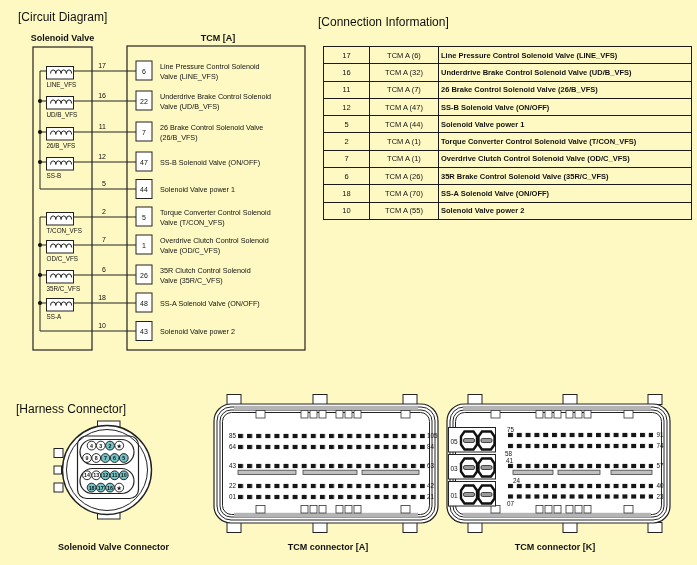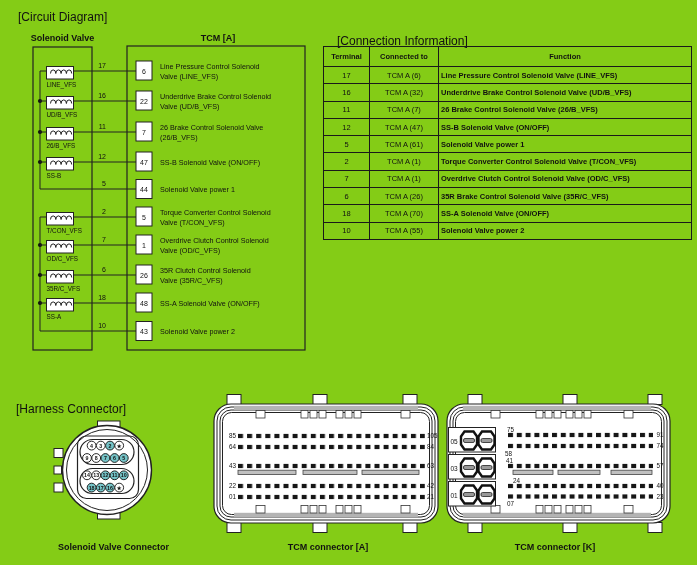--- a/index.html
+++ b/index.html
@@ -1,16 +1,16 @@
 <!DOCTYPE html>
 <html><head>
 <meta charset="utf-8">
 <style>
   html,body{margin:0;padding:0;background:#fff;}
-  #page{position:relative;width:697px;height:565px;background:#84cc16;overflow:hidden;
+  #page{position:relative;width:697px;height:565px;background:#fef9c3;overflow:hidden;
         font-family:"Liberation Sans",sans-serif;color:#111;}
   .sec-title{position:absolute;font-size:12px;color:#111;white-space:nowrap;}
   #main-svg{position:absolute;left:0;top:0;}
   
   text{font-family:"Liberation Sans",sans-serif;fill:#111;}
   .hdr{font-size:9px;font-weight:bold;text-anchor:middle;}
   .t-label{font-size:7px;text-anchor:end;}
   .pin-num{font-size:7px;text-anchor:middle;}
   .fn{font-size:7.2px;}
   .coil-label{font-size:6.3px;}
@@ -38,21 +38,21 @@
   td.c{text-align:center;}
   td.f{text-align:left;padding-left:5px;width:248px;font-weight:bold;}
   col.term{width:46px;} col.conn{width:69px;} col.func{width:252px;}
 </style>
 </head>
 <body>
 
 <div id="page">
 
   <div class="sec-title" style="left:18px;top:10px;">[Circuit Diagram]</div>
-  <div class="sec-title" style="left:337px;top:15px;margin-top:19px;">[Connection Information]</div>
+  <div class="sec-title" style="left:318px;top:15px;">[Connection Information]</div>
   <div class="sec-title" style="left:16px;top:402px;">[Harness Connector]</div>
 
   <svg id="main-svg" width="697" height="565" viewBox="0 0 697 565">
     <defs>
       <pattern id="pinsA" x="238" y="0" width="9.1" height="4.2" patternUnits="userSpaceOnUse">
         <rect width="5" height="4.2" fill="#161616"></rect>
       </pattern>
       <pattern id="pinsK" x="508" y="0" width="8.8" height="4.2" patternUnits="userSpaceOnUse">
         <rect width="5" height="4.2" fill="#161616"></rect>
       </pattern>
@@ -408,25 +408,20 @@
   </svg>
 
   <div id="conn-table-wrap">
     <table class="ci">
       <colgroup>
           <col class="term">
           <col class="conn">
           <col class="func">
         </colgroup>
       <tbody>
-          <tr>
-        <th>Terminal</th>
-        <th>Connected to</th>
-        <th>Function</th>
-      </tr>
       <tr class="d">
             <td class="c">17</td>
             <td class="c">TCM A (6)</td>
             <td class="f">Line Pressure Control Solenoid Valve (LINE_VFS)</td>
           </tr>
       <tr class="d">
             <td class="c">16</td>
             <td class="c">TCM A (32)</td>
             <td class="f">Underdrive Brake Control Solenoid Valve (UD/B_VFS)</td>
           </tr>
@@ -435,21 +430,21 @@
             <td class="c">TCM A (7)</td>
             <td class="f">26 Brake Control Solenoid Valve (26/B_VFS)</td>
           </tr>
       <tr class="d">
             <td class="c">12</td>
             <td class="c">TCM A (47)</td>
             <td class="f">SS-B Solenoid Valve (ON/OFF)</td>
           </tr>
       <tr class="d">
             <td class="c">5</td>
-            <td class="c">TCM A (61)</td>
+            <td class="c">TCM A (44)</td>
             <td class="f">Solenoid Valve power 1</td>
           </tr>
       <tr class="d">
             <td class="c">2</td>
             <td class="c">TCM A (1)</td>
             <td class="f">Torque Converter Control Solenoid Valve (T/CON_VFS)</td>
           </tr>
       <tr class="d">
             <td class="c">7</td>
             <td class="c">TCM A (1)</td>

